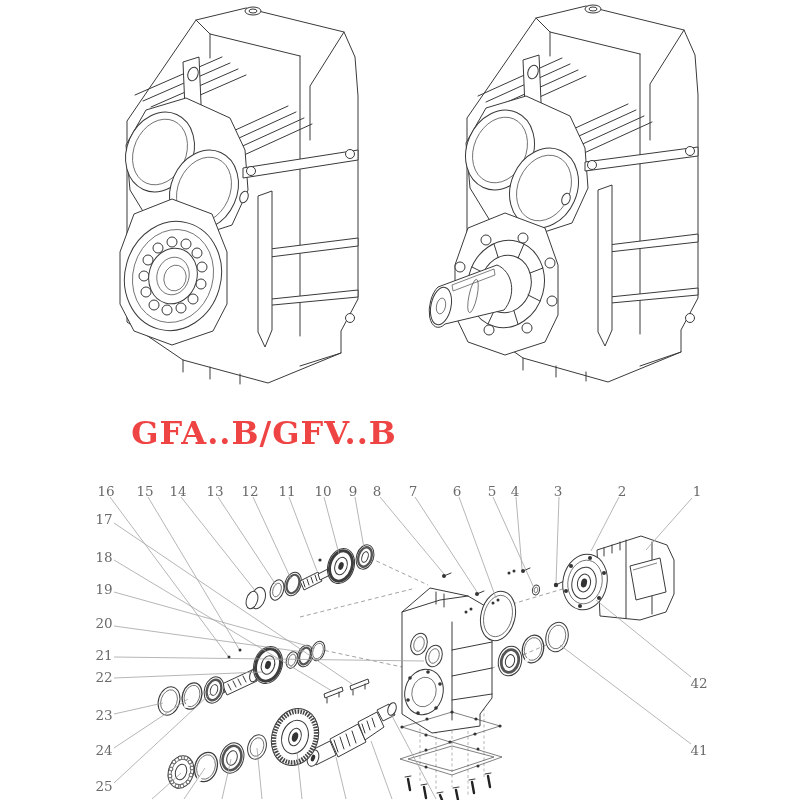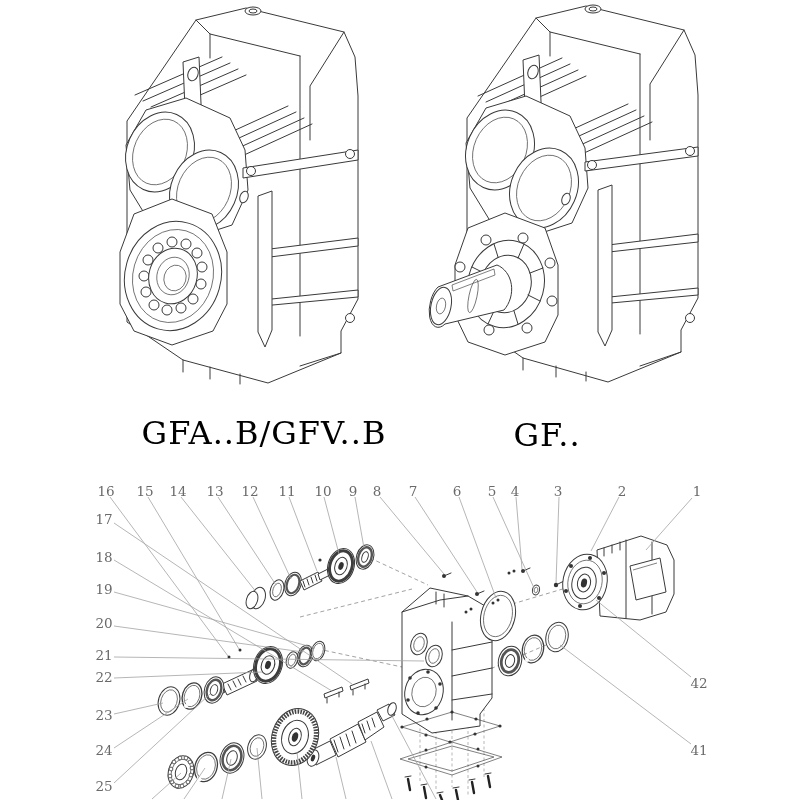--- a/index.html
+++ b/index.html
@@ -10,22 +10,22 @@
   .ln{fill:none;stroke:#3a3a3a;stroke-width:1;stroke-linejoin:round;stroke-linecap:round;}
   .fw{fill:#ffffff;stroke:#3a3a3a;stroke-width:1;stroke-linejoin:round;}
   .thin{fill:none;stroke:#4a4a4a;stroke-width:0.7;}
   .rim{fill:none;stroke:#3d3d3d;}
   .dash{fill:none;stroke:#8a8a8a;stroke-width:0.8;stroke-dasharray:4 3;}
   .vdash{fill:none;stroke:#9a9a9a;stroke-width:0.7;stroke-dasharray:3 2.5;}
   .dk{fill:#333;stroke:none;}
   .bolt{stroke:#222;stroke-width:2.4;stroke-linecap:round;}
   .leader{stroke-width:0.8;fill:none;}
   text.callout{font-family:"DejaVu Serif",serif;font-size:13.5px;text-anchor:middle;}
-  .caption{position:absolute;font-family:"DejaVu Serif",serif;font-weight:400;
-           font-size:32px;color:#000000;text-align:left;letter-spacing:1px;white-space:nowrap;
+  .caption{position:absolute;font-family:"DejaVu Serif",serif;font-weight:700;
+           font-size:32px;color:#ef4444;text-align:left;letter-spacing:1px;white-space:nowrap;
            transform:translateX(-50%);}
 </style>
 </head>
 <body>
 
 <div class="page">
 
 <svg id="art" width="800" height="800" viewBox="0 0 800 800">
 
   <g>
@@ -411,15 +411,14 @@
           <line x1="257" y1="748" x2="262" y2="799" class="leader" stroke="#a3a3a3"></line>
           <line x1="297" y1="752" x2="302" y2="799" class="leader" stroke="#a3a3a3"></line>
           <line x1="336" y1="757" x2="346" y2="799" class="leader" stroke="#a3a3a3"></line>
           <line x1="371" y1="741" x2="392" y2="799" class="leader" stroke="#a3a3a3"></line>
           <line x1="392" y1="716" x2="436" y2="799" class="leader" stroke="#a3a3a3"></line>
         </g>
   </g>
 </svg>
 
 <div class="caption" style="left:264px;top:414px">GFA..B/GFV..B</div>
-<div class="caption" style="left:547px;top:416px">GF..</div>
 
 </div>
 
 </body></html>

